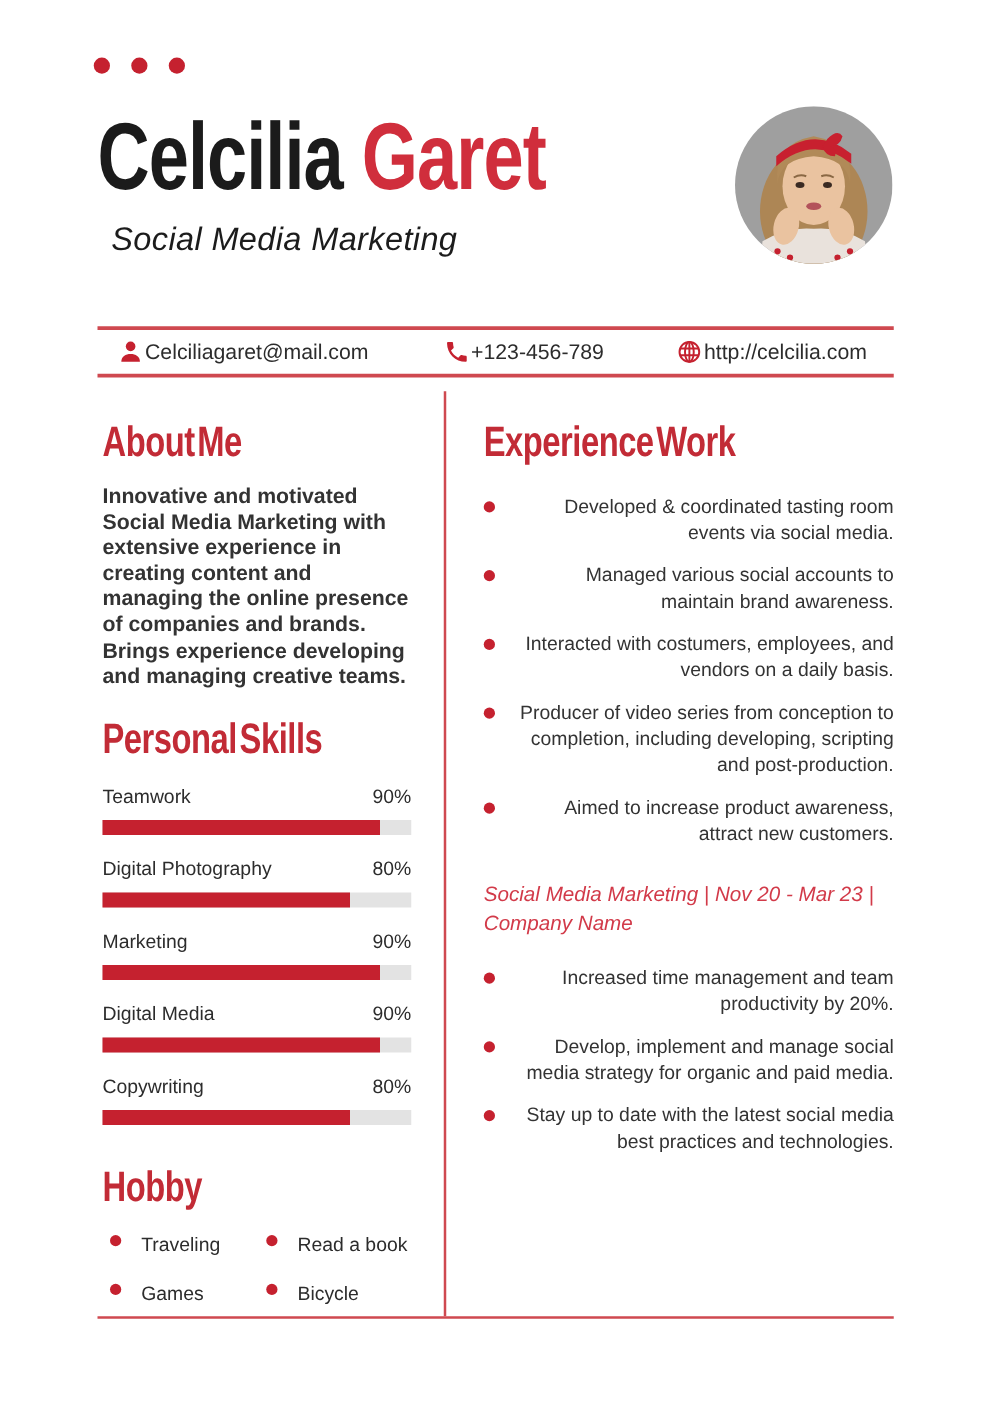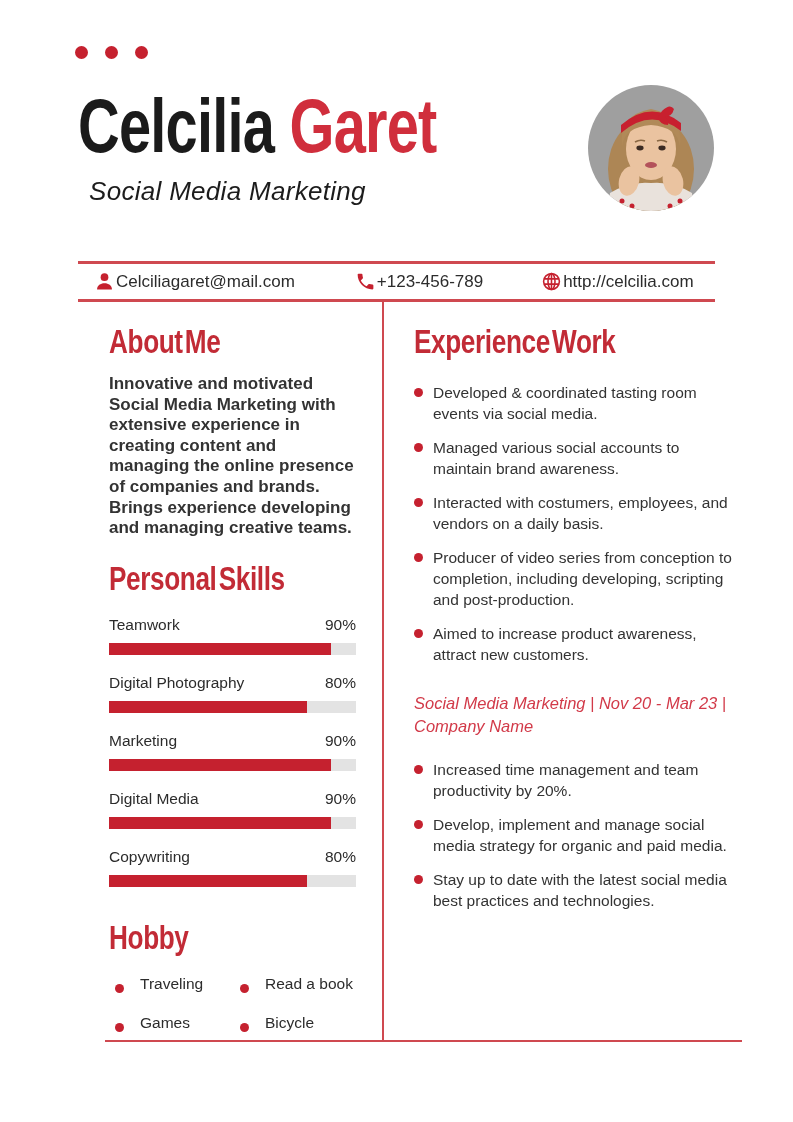--- a/index.html
+++ b/index.html
@@ -36,25 +36,24 @@
     padding:0;box-sizing:content-box;
   }
   .contact-item{display:flex;align-items:center;white-space:nowrap;}
   .contact-item .txt{font-size:17px;color:#2c2c2c;margin-left:1px;}
   .ci-email{margin-left:16px;}
   .ci-phone{margin-left:60px;}
   .ci-web{margin-left:58px;}
   .cicon{width:21px;height:21px;flex:0 0 auto;}
   
   .columns{
-    position:absolute;left:78px;top:300px;width:637px;height:742px;
+    position:absolute;left:78px;top:313px;width:637px;height:742px;
     display:flex;align-items:stretch;
     border-bottom:2.5px solid var(--line-red);
     box-sizing:border-box;
-    margin-left:27px;
   }
   .left-col{width:277px;box-sizing:border-box;padding:0 26px 0 4px;}
   .right-col{flex:1;border-left:2px solid var(--line-red);box-sizing:border-box;padding:0 0 0 30px;}
   
   .h-wrap{margin:0;}
   h2.display{
     margin:0;display:inline-block;
     font-size:34px;line-height:40px;font-weight:700;
     letter-spacing:-0.5px;word-spacing:-0.18em;white-space:nowrap;
     color:var(--heading-red);
@@ -67,25 +66,25 @@
   
   .about-text{margin:13px 0 0 0;font-size:17px;line-height:20.6px;color:#333333;width:247px;font-weight:bold;}
   
   .skills{margin-top:17px;}
   .skill-row{margin-bottom:18px;}
   .skill-top{display:flex;justify-content:space-between;align-items:flex-end;font-size:15.5px;color:#2c2c2c;line-height:19px;}
   .skill-bar{margin-top:9px;height:12px;background:var(--track);position:relative;}
   .skill-fill{position:absolute;left:0;top:0;bottom:0;background:var(--accent);}
   
   .hobby-grid{margin-top:18px;display:grid;grid-template-columns:125px auto;row-gap:21px;padding-left:6px;}
-  .hobby-item{display:flex;align-items:flex-end;font-size:15.5px;color:#2c2c2c;}
+  .hobby-item{display:flex;align-items:flex-start;font-size:15.5px;color:#2c2c2c;}
   .hdot{width:9px;height:9px;border-radius:50%;background:var(--accent);margin-right:16px;flex:0 0 auto;}
   
   .job-title{margin:13px 0 0 0;font-size:16.5px;line-height:23px;font-style:italic;font-weight:500;color:var(--title-red);}
-  .job-bullets{list-style:none;margin:21px 0 0 0;padding:0;}
+  .job-bullets{list-style:none;margin:21px 0 0 0;padding:0;text-align:right;}
   .job-bullets li{position:relative;padding-left:19px;margin-bottom:13px;font-size:15.5px;line-height:21px;color:#333333;max-width:315px;}
   .bdot{position:absolute;left:0;top:6px;width:9px;height:9px;border-radius:50%;background:var(--accent);}
   .job2{margin-top:27px;}
 </style>
 </head>
 <body>
 
 <div class="page" style="--accent: #c5212f; --heading-red: #c22b36; --name-red: #d02e3c; --title-red: #d23a49; --line-red: #cf4950; --track: #e3e3e3; --text-dark: #1b1b1b;">
 
   <div class="dots">

